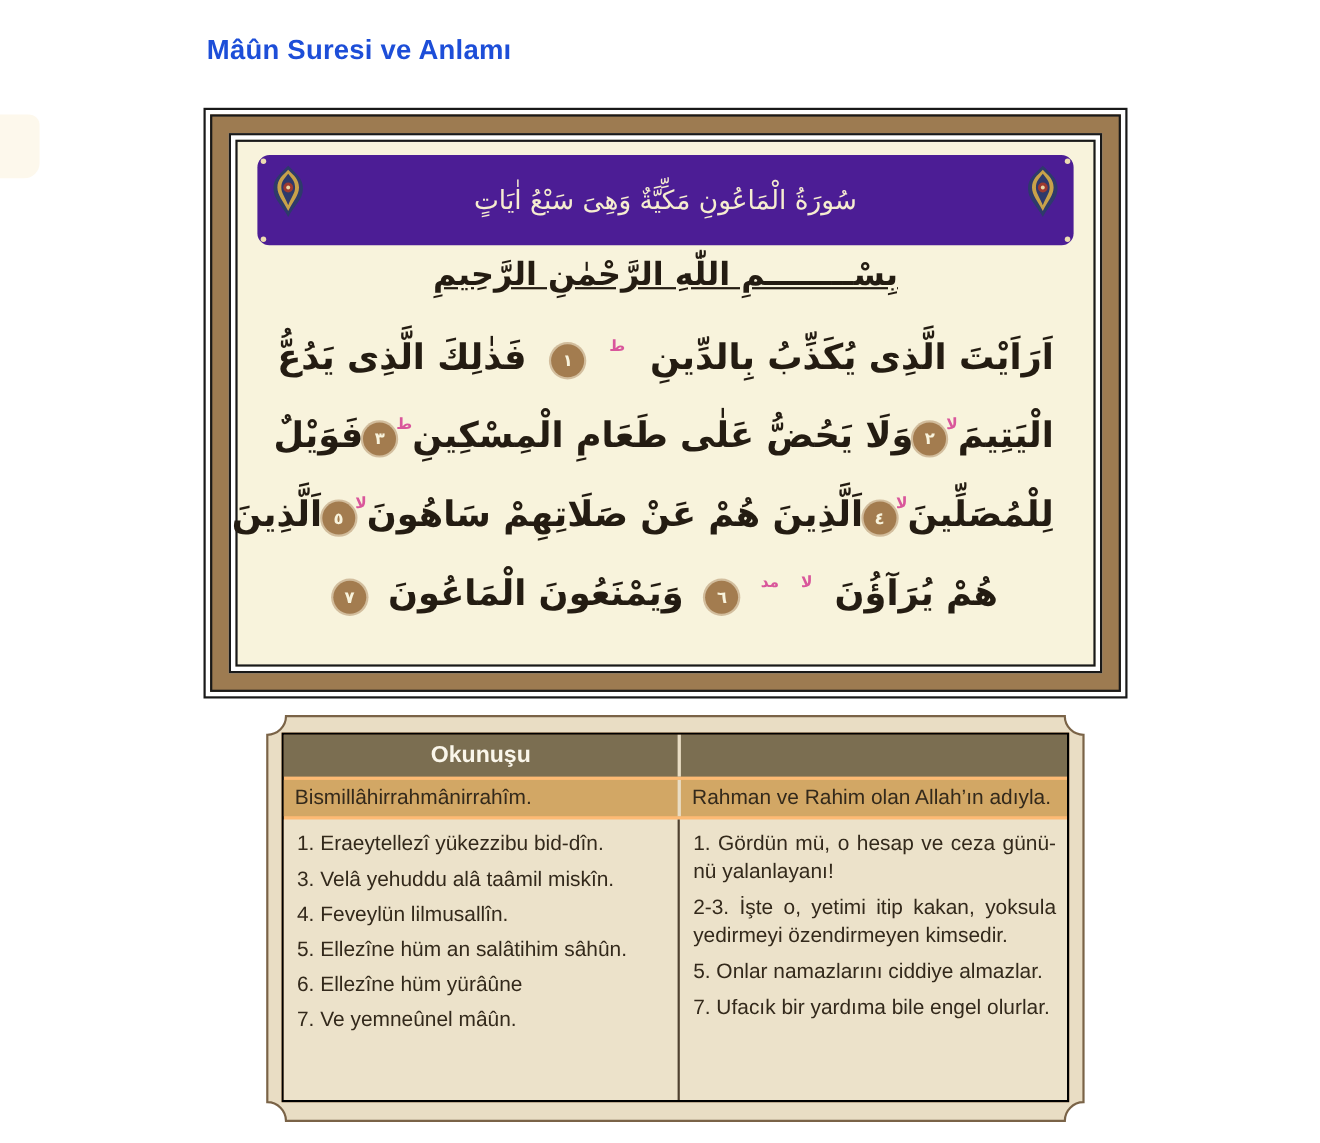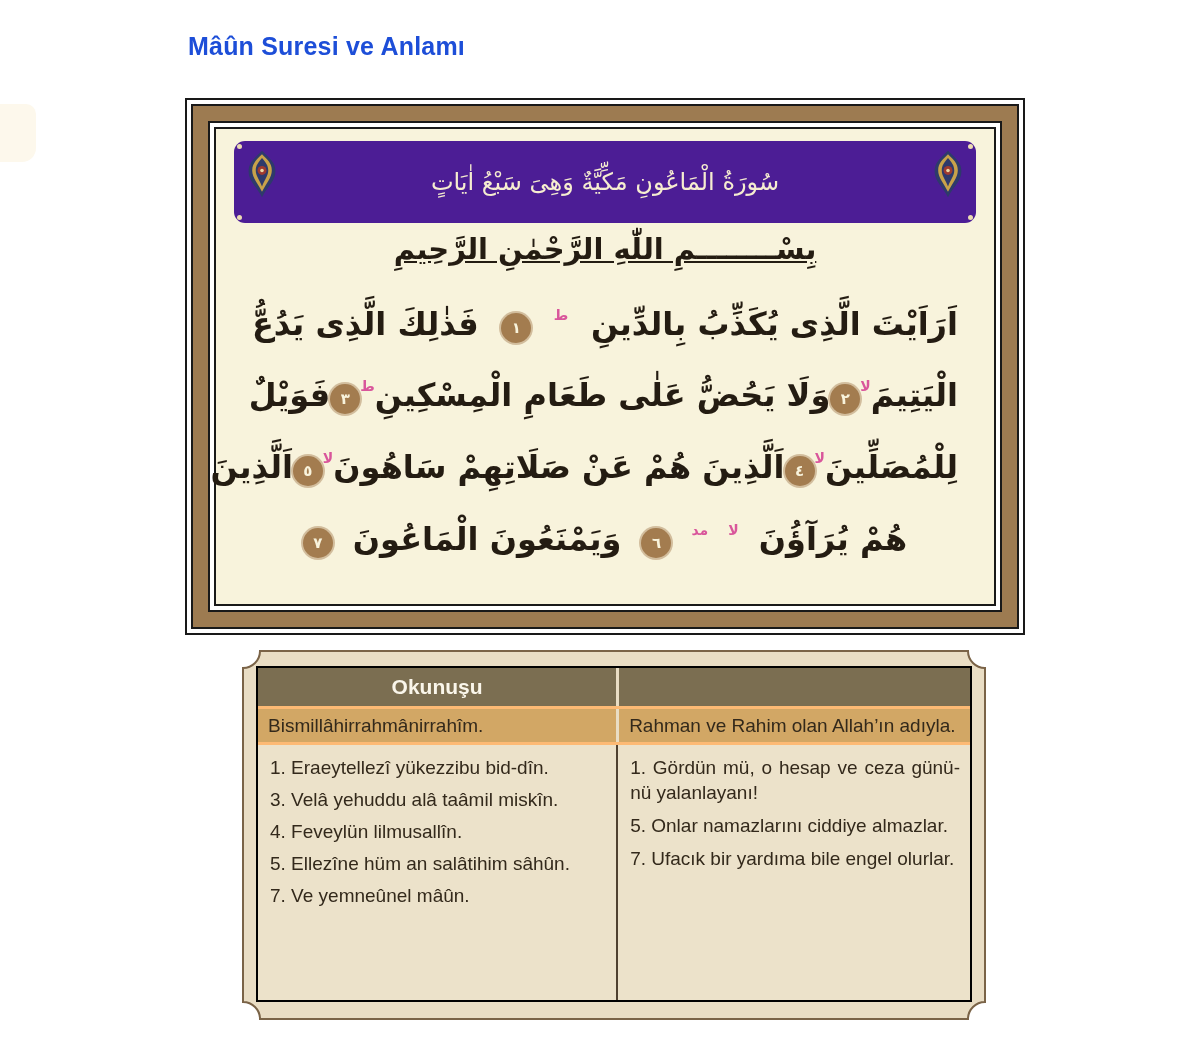--- a/index.html
+++ b/index.html
@@ -167,25 +167,27 @@
         <div class="vdiv-light"></div>
         <div class="cell c2">Rahman ve Rahim olan Allah’ın adıyla.</div>
       </div>
 
       <div class="trow tbody">
         <div class="cell c1 okunusu">
             <div class="list-item">1. Eraeytellezî yükezzibu bid-dîn.</div>
             <div class="list-item">3. Velâ yehuddu alâ taâmil miskîn.</div>
             <div class="list-item">4. Feveylün lilmusallîn.</div>
             <div class="list-item">5. Ellezîne hüm an salâtihim sâhûn.</div>
+            <div class="list-item">6. Ellezîne hüm yürâûne</div>
             <div class="list-item">7. Ve yemneûnel mâûn.</div>
           </div>
         <div class="vdiv-dark"></div>
         <div class="cell c2 anlami">
             <div class="list-item">1. Gördün mü, o hesap ve ceza günü-nü yalanlayanı!</div>
+            <div class="list-item">2-3. İşte o, yetimi itip kakan, yoksula yedirmeyi özendirmeyen kimsedir.</div>
             <div class="list-item">5. Onlar namazlarını ciddiye almazlar.</div>
             <div class="list-item">7. Ufacık bir yardıma bile engel olurlar.</div>
           </div>
       </div>
 
     </div>
   </div>
 
 </div>
 

